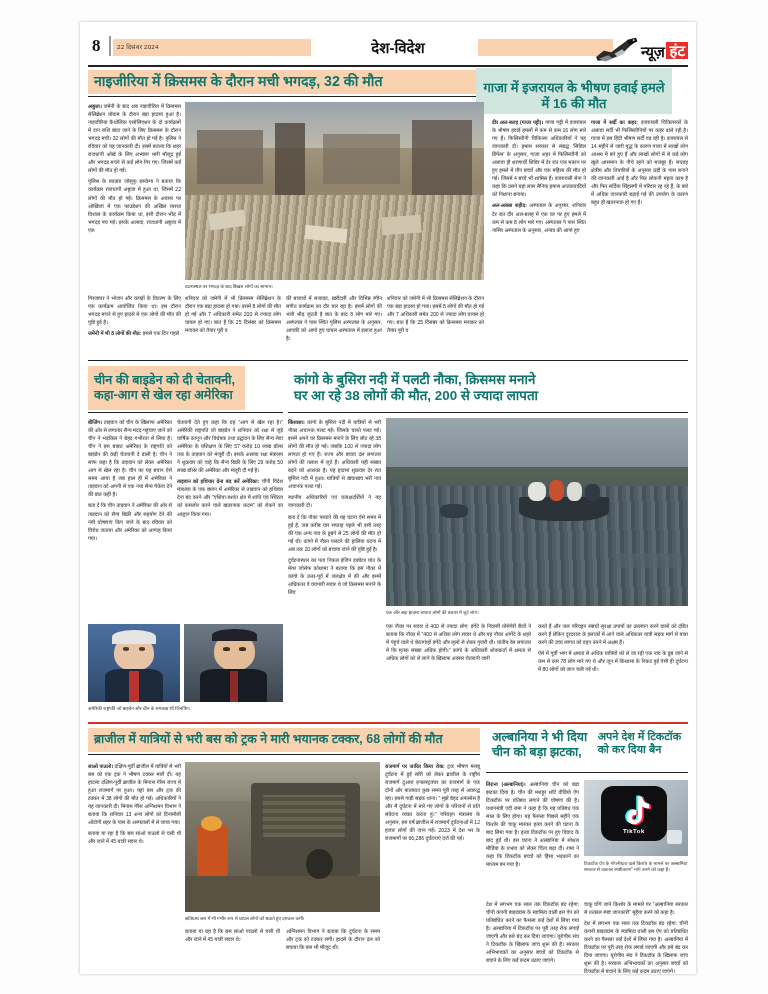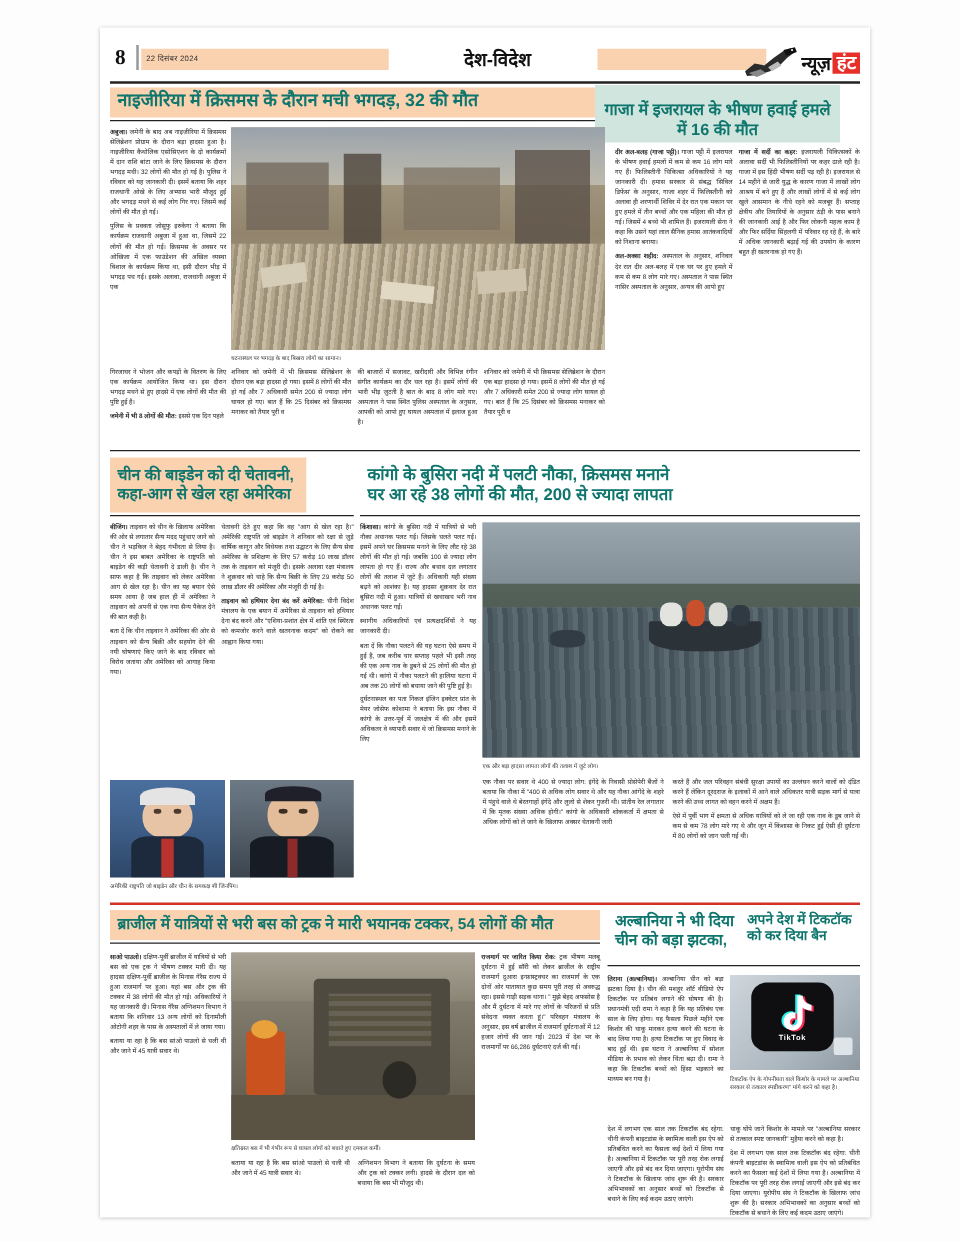--- a/index.html
+++ b/index.html
@@ -246,21 +246,21 @@
       <p>एक नौका पर सवार थे 400 से ज्यादा लोग: इंगेंदे के निवासी प्रोसेपेरी बैंजों ने बताया कि नौका में "400 से अधिक लोग सवार थे और यह नौका आंगेंदे के शहरे में पंहुचे वाले थे बेरतगाहों इंगेंदे और लुलो से शेकर गुजरी थी। प्रांतीय रेल लगातार में कि मृतक संख्या अधिक होगी।" कांगो के अधिकारी शोककर्ता में क्षमता से अधिक लोगों को ले जाने के खिलाफ अक्सर चेतावनी जारी</p>
     </div>
     <div class="body-col" style="position:absolute;left:458px;top:600px;width:150px;">
       <p>करते हैं और जल परिवहन संबंधी सुरक्षा उपायों का उल्लंघन करने वालों को दंडित करने हैं लेकिन दूरदराज के इलाकों में आने वाले अधिकतर यात्री सड़क मार्ग से यात्रा करने की उच्च लागत को वहन करने में अक्षम हैं।</p>
       <p>ऐसे में पूर्वी भाग में क्षमता से अधिक यात्रियों को ले जा रही एक नाव के डूब जाने से कम से कम 78 लोग मारे गए थे और जून में किंशासा के निकट हुई ऐसी ही दुर्घटना में 80 लोगों को जान चली गई थी।</p>
     </div>
 
     <div style="position:absolute;left:8px;top:700px;width:600px;height:1.6px;background:#d33028;"></div>
 
     <div class="hl-band" style="position:absolute;left:8px;top:706px;width:392px;height:24px;">
-      <span class="headline" style="font-size:12.4px;">ब्राजील में यात्रियों से भरी बस को ट्रक ने मारी भयानक टक्कर, 54 लोगों की मौत</span>
+      <span class="headline" style="font-size:12.4px;">ब्राजील में यात्रियों से भरी बस को ट्रक ने मारी भयानक टक्कर, 68 लोगों की मौत</span>
     </div>
     <div style="position:absolute;left:8px;top:732px;width:392px;height:1.3px;background:#222;"></div>
 
     <div class="hl-band" style="position:absolute;left:406px;top:706px;width:202px;height:42px;flex-direction:row;align-items:flex-start;justify-content:center;background:transparent;">
       <span class="headline" style="font-size:12.4px;">अल्बानिया ने भी दिया चीन को बड़ा झटका,</span>
       <span class="headline" style="font-size:11px;">अपने देश में टिकटॉक को कर दिया बैन</span>
     </div>
     <div style="position:absolute;left:406px;top:750px;width:202px;height:1.3px;background:#222;"></div>
 
     <div class="body-col" style="position:absolute;left:8px;top:740px;width:93px;">

